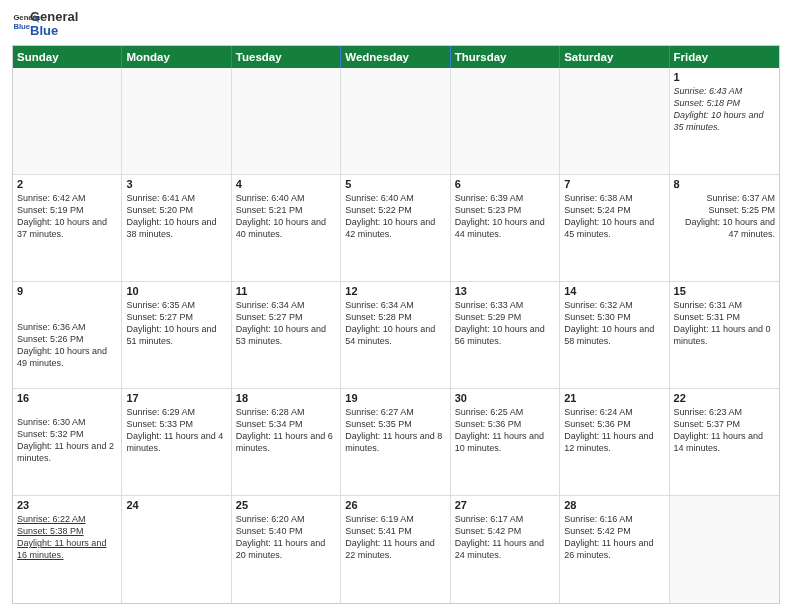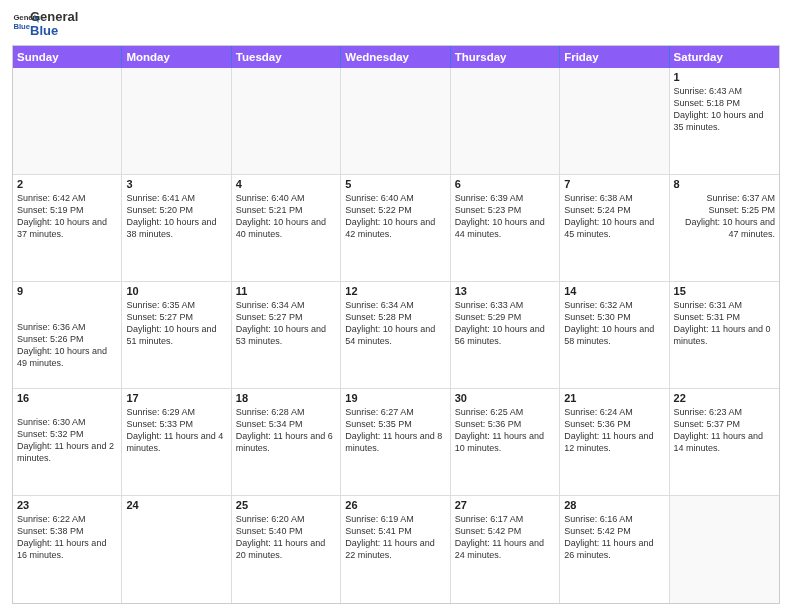--- a/index.html
+++ b/index.html
@@ -49,21 +49,21 @@
     }
     .calendar {
       flex: 1;
       display: flex;
       flex-direction: column;
       border: 1px solid #ccc;
     }
     .cal-header {
       display: grid;
       grid-template-columns: repeat(7, 1fr);
-      background: #8b5cf6;
+      background: #15803d;
     }
     .cal-header-cell {
       color: #fff;
       font-size: 11.5px;
       font-weight: bold;
       padding: 5px 4px;
       text-align: left;
       border-right: 1px solid #4477dd;
     }
     .cal-header-cell:last-child { border-right: none; }
@@ -124,34 +124,34 @@
     </div>
   </div>
 
   <div class="calendar">
     <div class="cal-header">
     <div class="cal-header-cell">Sunday</div>
         <div class="cal-header-cell">Monday</div>
         <div class="cal-header-cell">Tuesday</div>
         <div class="cal-header-cell">Wednesday</div>
         <div class="cal-header-cell">Thursday</div>
+        <div class="cal-header-cell">Saturday</div>
         <div class="cal-header-cell">Friday</div>
-        <div class="cal-header-cell">Saturday</div>
       </div>
     <div class="cal-body">
     <div class="cal-row">
           <div class="cal-cell empty"></div>
           <div class="cal-cell empty"></div>
           <div class="cal-cell empty"></div>
           <div class="cal-cell empty"></div>
           <div class="cal-cell empty"></div>
           <div class="cal-cell empty"></div>
           <div class="cal-cell">
             <div class="cell-day">1</div>
-            <div class="cell-info" style="white-space: pre-line;">Sunrise: 6:43 AM
+            <div class="cell-info" style="white-space: pre-line; font-style: italic;">Sunrise: 6:43 AM
 Sunset: 5:18 PM
 Daylight: 10 hours and 35 minutes.</div>
           </div>
         </div>
         <div class="cal-row">
           <div class="cal-cell">
             <div class="cell-day">2</div>
             <div class="cell-info" style="white-space: pre-line;">Sunrise: 6:42 AM
 Sunset: 5:19 PM
 Daylight: 10 hours and 37 minutes.</div>
@@ -277,21 +277,21 @@
           <div class="cal-cell">
             <div class="cell-day">22</div>
             <div class="cell-info" style="white-space: pre-line;">Sunrise: 6:23 AM
 Sunset: 5:37 PM
 Daylight: 11 hours and 14 minutes.</div>
           </div>
         </div>
         <div class="cal-row">
           <div class="cal-cell">
             <div class="cell-day">23</div>
-            <div class="cell-info" style="white-space: pre-line;">Sunrise: 6:22 AM
+            <div class="cell-info" style="white-space: pre-line; text-decoration: underline;">Sunrise: 6:22 AM
 Sunset: 5:38 PM
 Daylight: 11 hours and 16 minutes.</div>
           </div>
           <div class="cal-cell">
             <div class="cell-day">24</div>
           </div>
           <div class="cal-cell">
             <div class="cell-day">25</div>
             <div class="cell-info" style="white-space: pre-line;">Sunrise: 6:20 AM
 Sunset: 5:40 PM

